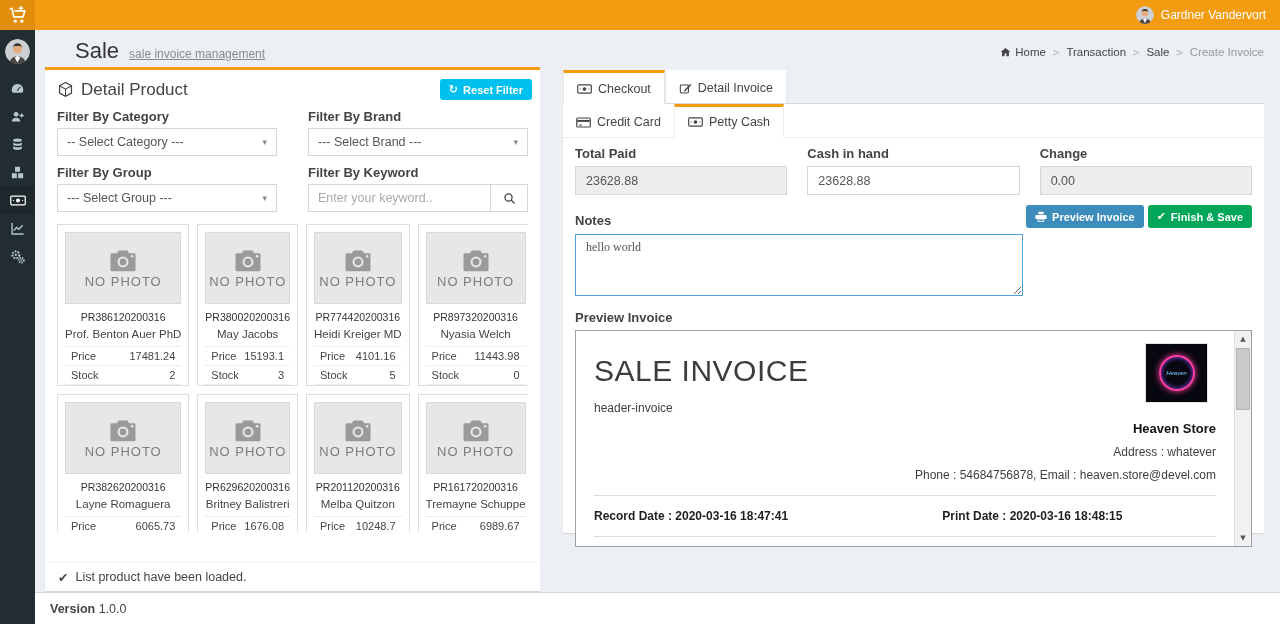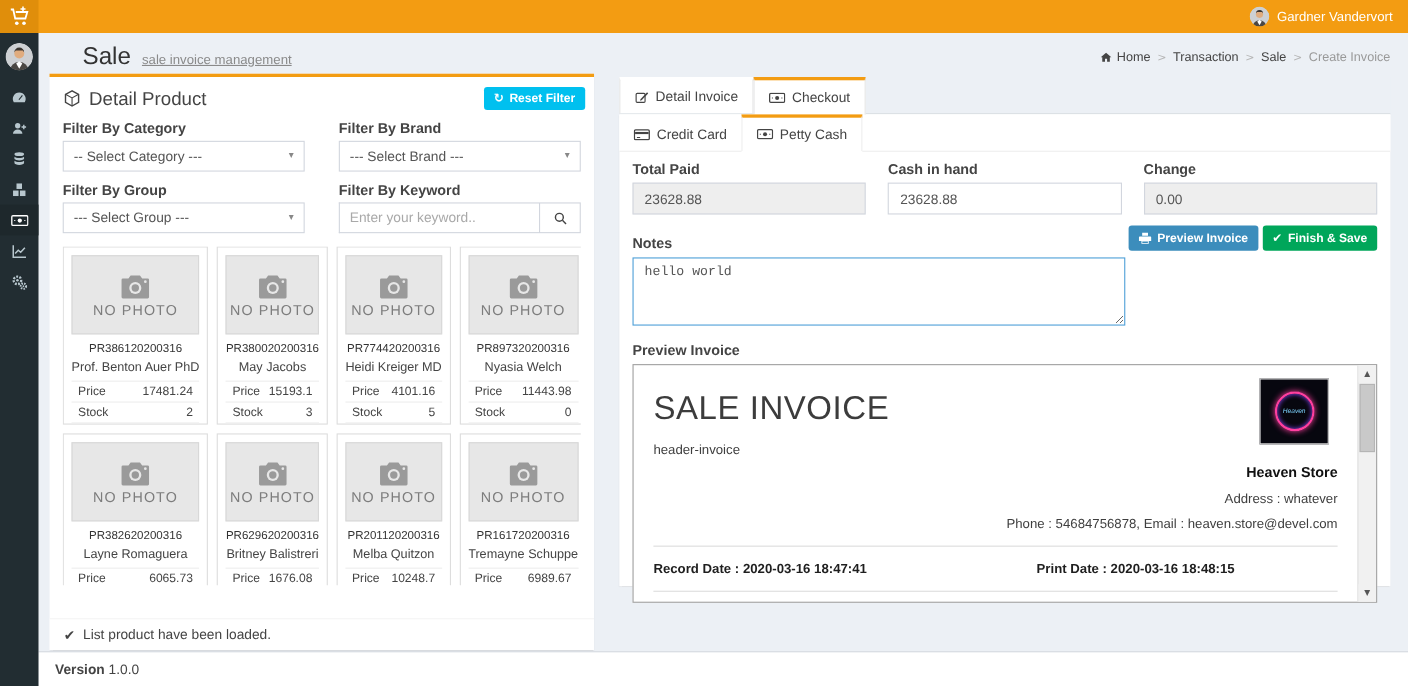--- a/index.html
+++ b/index.html
@@ -75,21 +75,21 @@
 
   .inv-content { padding:8px 12px 0; }
   .field-row { display:flex; gap:20px; }
   .field { flex:1; }
   .field label { display:block; font-size:13px; font-weight:700; color:#444; margin-bottom:5px; }
   .field input { width:100%; height:29px; border:1px solid #d2d6de; padding:0 10px; font-size:12.5px; color:#555; font-family:"Liberation Sans",sans-serif; }
   .field input[readonly] { background:#eee; }
   .notes-row { display:flex; justify-content:space-between; align-items:flex-end; margin-top:10px; }
   .notes-label { font-size:13px; font-weight:700; color:#444; }
   .btn-group-right { display:flex; gap:4px; }
-  textarea.notes { width:448px; height:62px; margin-top:6px; border:1px solid #4d9fd8; padding:5px 10px; font-size:12px; color:#555; font-family:Liberation Mono, monospace; resize:both; }
+  textarea.notes { width:448px; height:62px; margin-top:6px; border:1px solid #4d9fd8; padding:5px 10px; font-size:12px; color:#555; font-family:Liberation Serif, serif; resize:both; }
   .preview-label { font-size:13px; font-weight:700; color:#444; margin:10px 0 5px; }
 
   .preview-frame { position:relative; border:1px solid #9f9f9f; height:217px; background:#fff; overflow:hidden; }
   .doc { position:absolute; left:0; top:0; right:17px; bottom:0; padding:13px 18px; overflow:hidden; font-family:"Liberation Sans",sans-serif; }
   .doc-title { font-size:30px; color:#3c3c3c; letter-spacing:.5px; margin-top:10px; }
   .doc-sub { font-size:12px; color:#3f3f3f; margin-top:13px; }
   .store-logo { position:absolute; top:12px; right:26px; width:63px; height:60px; background:#07070f; border:1px solid #e2e2e2; display:flex; align-items:center; justify-content:center; }
   .neon-ring { width:36px; height:36px; border-radius:50%; border:2px solid #ff3fa0; box-shadow:0 0 6px #ff3fa0, inset 0 0 5px #8f45ff; display:flex; align-items:center; justify-content:center; }
   .neon-ring span { font-size:6px; font-style:italic; color:#7fd4ff; }
   .store-block { text-align:right; margin-top:2px; }
@@ -458,34 +458,34 @@
     </div>
 
     <div class="box-footer">
       <span class="glyph">✔</span>
       <span>List product have been loaded.</span>
     </div>
   </section>
 
   <section class="invoice-box">
     <div class="tabs tabs-wrap">
-      <div class="tab">
-        <svg width="13" height="13" viewBox="0 0 20 20" style="color:#444">
-          <rect x="2" y="4.5" width="12.5" height="12.5" rx="1.5" fill="none" stroke="currentColor" stroke-width="1.6"></rect>
-          <path d="M8 12.5L17.3 3l1.6 1.6-9.3 9.5-2.1.5z" fill="currentColor"></path>
-        </svg>
-        <span>Detail Invoice</span>
-      </div>
       <div class="tab active">
         <svg width="15" height="10" viewBox="0 0 22 14" style="color:#444">
           <rect x="1" y="1" width="20" height="12" rx="1.5" fill="none" stroke="currentColor" stroke-width="1.7"></rect>
           <circle cx="11" cy="7" r="2.7" fill="currentColor"></circle>
           <path d="M4 7h1.4M16.6 7H18" stroke="currentColor" stroke-width="1.4"></path>
         </svg>
         <span>Checkout</span>
+      </div>
+      <div class="tab">
+        <svg width="13" height="13" viewBox="0 0 20 20" style="color:#444">
+          <rect x="2" y="4.5" width="12.5" height="12.5" rx="1.5" fill="none" stroke="currentColor" stroke-width="1.6"></rect>
+          <path d="M8 12.5L17.3 3l1.6 1.6-9.3 9.5-2.1.5z" fill="currentColor"></path>
+        </svg>
+        <span>Detail Invoice</span>
       </div>
     </div>
 
     <div class="inv-body">
       <div class="subtabs">
         <div class="subtab">
           <svg width="15" height="11" viewBox="0 0 20 14" style="color:#444">
             <rect x="1" y="1" width="18" height="12" rx="1.5" fill="none" stroke="currentColor" stroke-width="1.6"></rect>
             <rect x="1.8" y="3.6" width="16.4" height="2.6" fill="currentColor"></rect>
             <path d="M4 10.4h4" stroke="currentColor" stroke-width="1.3"></path>

